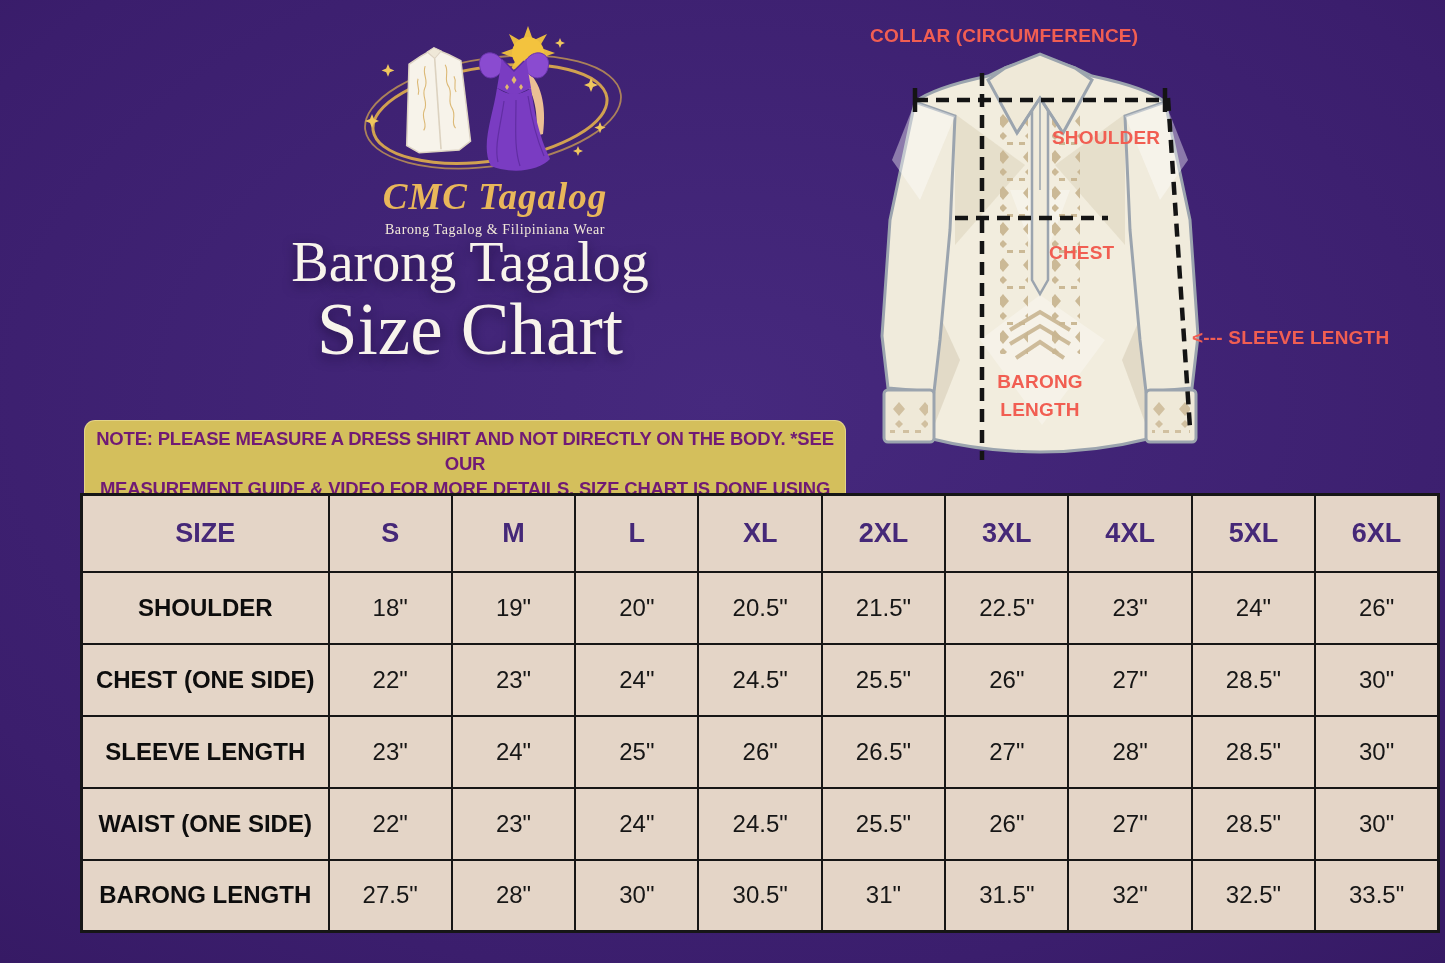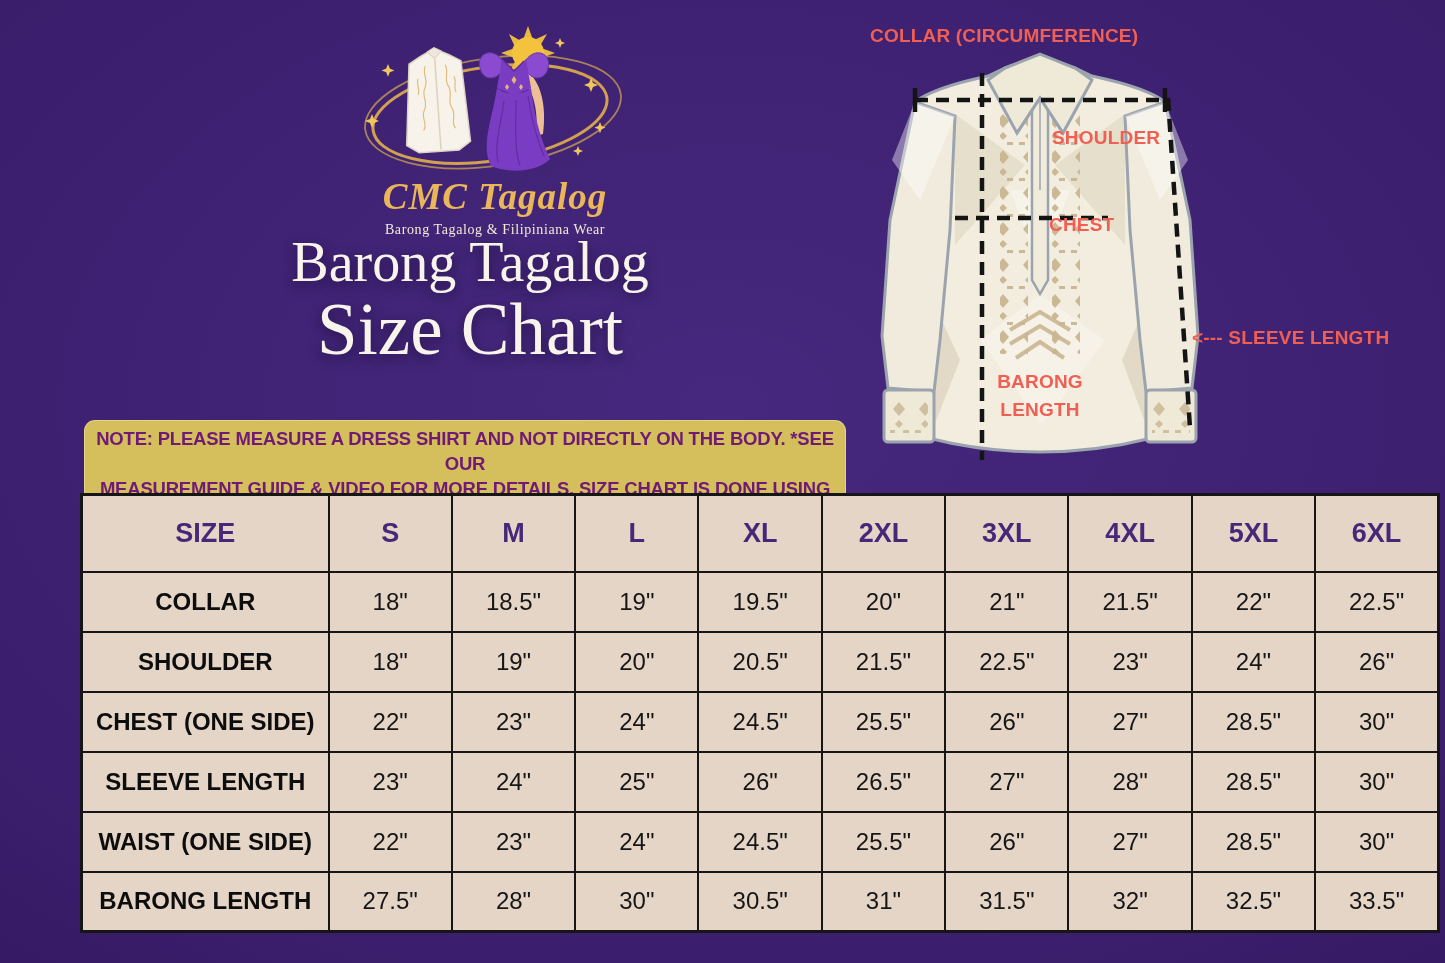--- a/index.html
+++ b/index.html
@@ -40,21 +40,21 @@
     padding:6px 10px; text-align:center;
   }
   .note-line { color:#701a75; font-weight:bold; font-size:18.5px; line-height:1.35; letter-spacing:-0.2px; }
 
   
   .diagram-wrap { position:absolute; left:860px; top:12px; width:585px; height:478px; }
   .diagram-wrap svg { position:absolute; left:0; top:28px; }
   .dlabel { position:absolute; color:#f15e52; font-weight:bold; font-size:19px; letter-spacing:.2px; white-space:nowrap; z-index:5; }
   .dlabel-collar  { left:10px;  top:13px;  width:360px; text-align:left; }
   .dlabel-shoulder{ left:192px; top:115px; }
-  .dlabel-chest   { left:189px; top:202px; }
+  .dlabel-chest   { left:189px; top:230px; }
   .dlabel-barong  { left:115px; top:356px; width:130px; text-align:center; white-space:normal; line-height:1.45; }
   .dlabel-sleeve  { left:332px; top:315px; }
 
   
   .size-table {
     position:absolute; left:80px; top:493px; width:1360px; height:440px;
     border-collapse:collapse; table-layout:fixed;
     background:#e4d5c7; border:3px solid #161616;
   }
   .size-table th, .size-table td {
@@ -238,32 +238,20 @@
           <th>XL</th>
           <th>2XL</th>
           <th>3XL</th>
           <th>4XL</th>
           <th>5XL</th>
           <th>6XL</th>
         </tr>
     </thead>
     <tbody id="table-body">
         <tr>
-          <th>COLLAR</th>
-          <td>18"</td>
-          <td>18.5"</td>
-          <td>19"</td>
-          <td>19.5"</td>
-          <td>20"</td>
-          <td>21"</td>
-          <td>21.5"</td>
-          <td>22"</td>
-          <td>22.5"</td>
-        </tr>
-        <tr>
           <th>SHOULDER</th>
           <td>18"</td>
           <td>19"</td>
           <td>20"</td>
           <td>20.5"</td>
           <td>21.5"</td>
           <td>22.5"</td>
           <td>23"</td>
           <td>24"</td>
           <td>26"</td>

